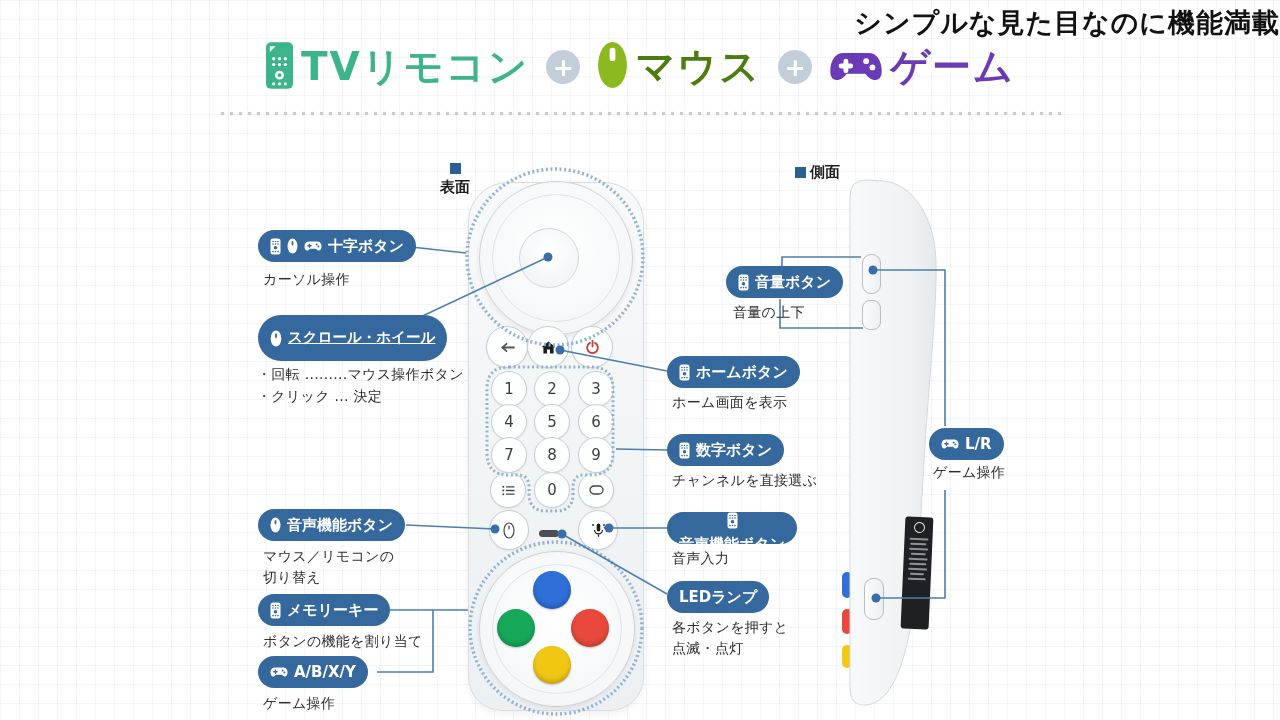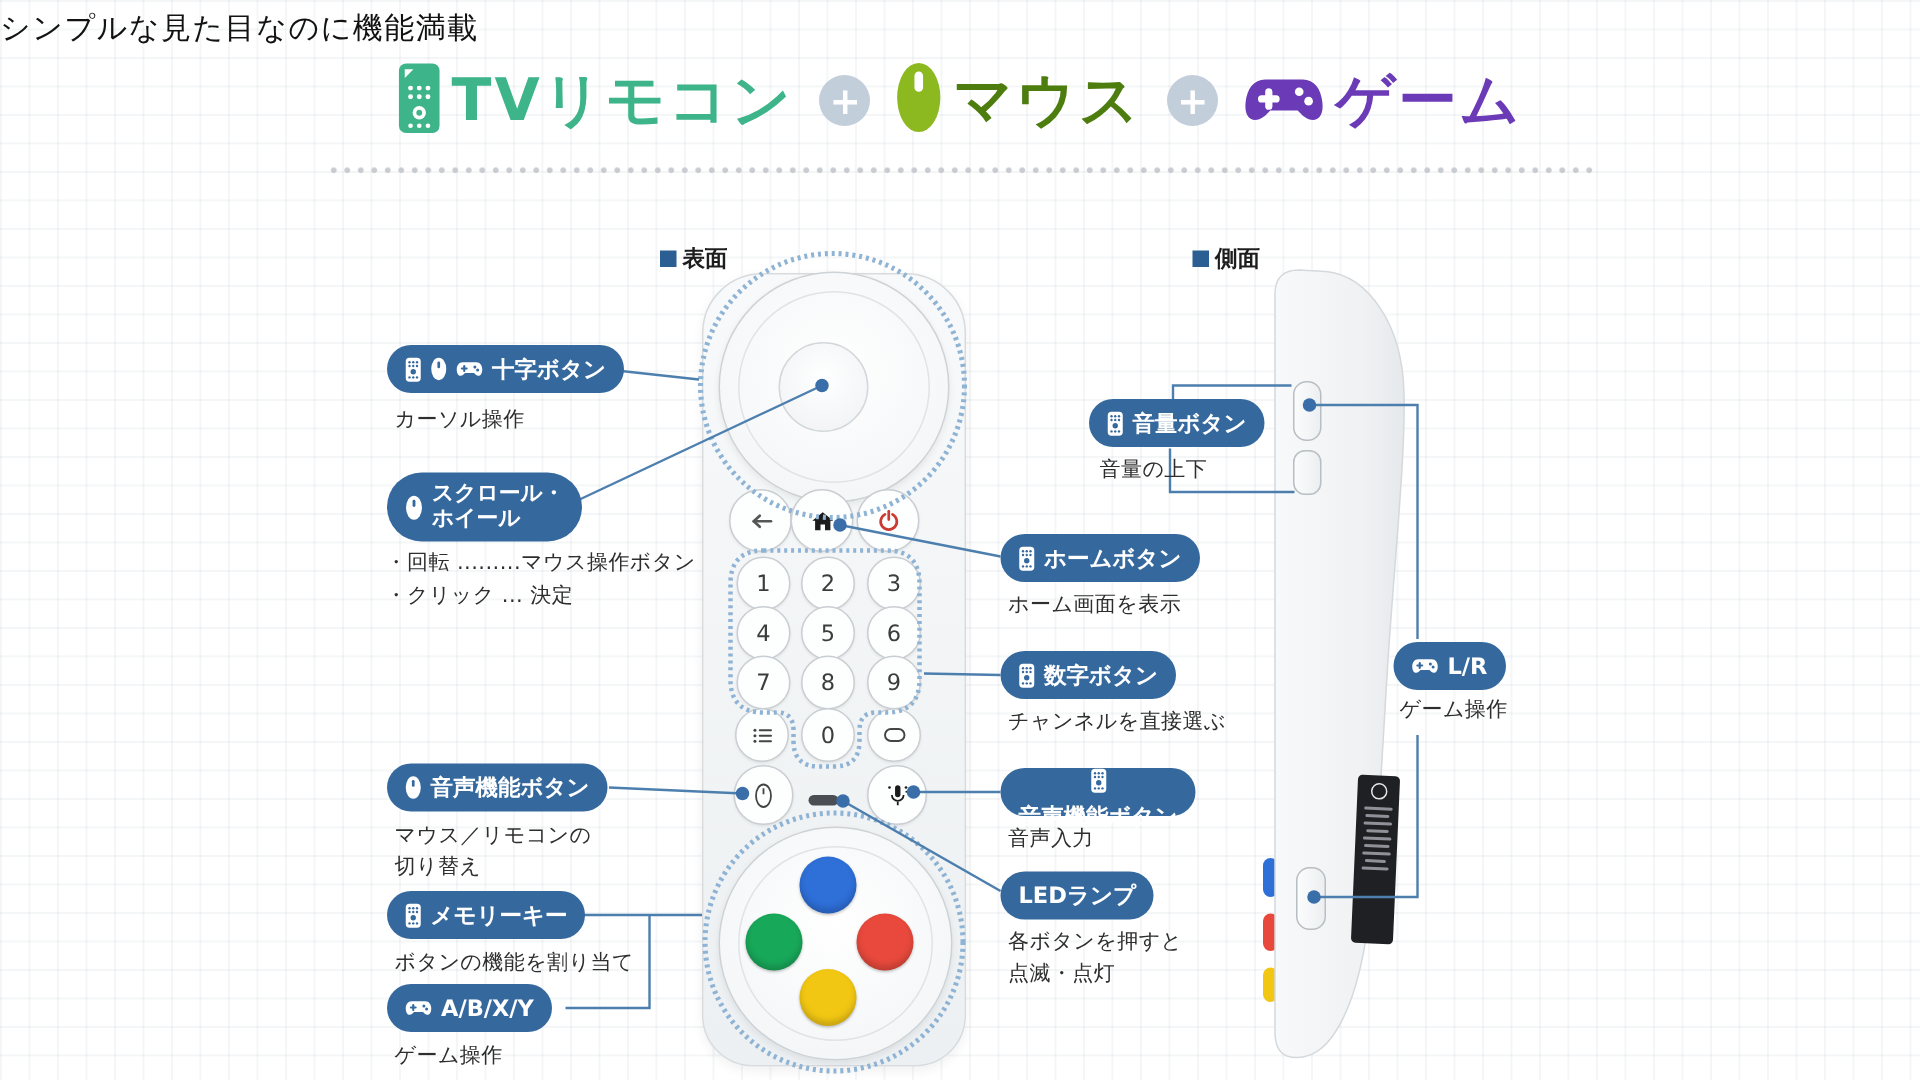--- a/index.html
+++ b/index.html
@@ -2,40 +2,40 @@
 <html><head>
 <meta charset="utf-8">
 <style>
   html,body{margin:0;padding:0;background:#fff;}
   .stage{position:relative;width:1280px;height:720px;background:#fff;overflow:hidden;
          font-family:"DejaVu Sans","Liberation Sans",sans-serif;}
   .stage::before{content:"";position:absolute;inset:0;z-index:0;
     background-image:linear-gradient(to right,rgba(185,198,204,.16) 1px,transparent 1px),
                      linear-gradient(to bottom,rgba(185,198,204,.16) 1px,transparent 1px);
     background-size:19px 19px;}
-  .title{position:absolute;top:5px;left:0;width:100%;text-align:left;font-size:20px;
-         font-weight:normal;color:#121212;letter-spacing:1px;z-index:10;}
+  .title{position:absolute;top:5px;left:0;width:100%;text-align:right;font-size:27px;
+         font-weight:bold;color:#121212;letter-spacing:1px;z-index:10;}
   .features{position:absolute;top:40px;left:0;width:100%;display:flex;align-items:center;
             justify-content:center;z-index:10;}
   .feat{display:flex;align-items:center;}
   .feat-label{font-size:39px;font-weight:800;letter-spacing:2px;margin-left:7px;white-space:nowrap;}
   .plus{width:34px;height:34px;border-radius:50%;background:#c3cedb;color:#fff;display:flex;
         align-items:center;justify-content:center;font-size:25px;font-weight:bold;margin:0 17px;}
   .dotted-sep{position:absolute;left:218px;top:111px;width:844px;height:5px;z-index:10;
         background-image:radial-gradient(circle,#c8ccd0 1.7px,transparent 2.1px);
         background-size:9px 5px;background-repeat:repeat-x;}
   .view-label{position:absolute;display:flex;align-items:center;gap:4px;font-size:15px;
         font-weight:bold;color:#1d1d1d;z-index:10;white-space:nowrap;}
   .view-label .sq{width:11px;height:11px;background:#2b5f94;}
   .pill{position:absolute;display:flex;align-items:center;gap:6px;height:32px;padding:0 12px;
         background:#35699e;border-radius:17px;color:#fff;font-weight:bold;font-size:15px;
         white-space:nowrap;z-index:10;}
   .pill .ic{display:flex;align-items:center;}
   .pill-2line{height:46px;border-radius:23px;}
-  .pill-lines{display:flex;flex-direction:column;line-height:1.18;font-size:14.5px;}
+  .pill-lines{display:flex;flex-direction:row;line-height:1.18;font-size:14.5px;text-decoration:underline;}
   .caption{position:absolute;font-size:14px;color:#2e2e2e;white-space:nowrap;z-index:10;
         letter-spacing:.3px;}
   .remote-front{position:absolute;left:468px;top:182px;width:174px;height:527px;z-index:2;
         background:linear-gradient(180deg,#f7f9fa,#edf0f2);border:1px solid #d7dbde;
         border-radius:40px 40px 34px 34px;box-shadow:0 3px 8px rgba(0,0,0,.06);}
   .circle-pad{position:absolute;border-radius:50%;z-index:3;border:1px solid #cdd2d6;
         background:radial-gradient(circle at 50% 42%,#ffffff,#f1f3f5);
         box-shadow:0 2px 5px rgba(0,0,0,.07);}
   .ring-inner{position:absolute;border-radius:50%;border:1px solid #e0e4e7;z-index:4;}
   .wheel-center{position:absolute;left:519px;top:228px;width:58px;height:58px;border-radius:50%;
@@ -113,21 +113,21 @@
               <circle cx="45" cy="21" r="3"></circle>
             </g>
           </svg>
       </span>
       <span class="feat-label" style="color:#6b3ab6">ゲーム</span>
     </div>
   </div>
 
   <div class="dotted-sep"></div>
 
-  <div class="view-label" style="left:440px;top:163px;">
+  <div class="view-label" style="left:440px;top:163px;flex-direction:column;">
     <span class="sq"></span>
     <span>表面</span>
   </div>
   <div class="view-label" style="left:795px;top:163px;">
     <span class="sq"></span>
     <span>側面</span>
   </div>
 
   <div class="remote-front"></div>
   <div class="circle-pad" style="left:479px;top:181px;width:152px;height:152px;"></div>

